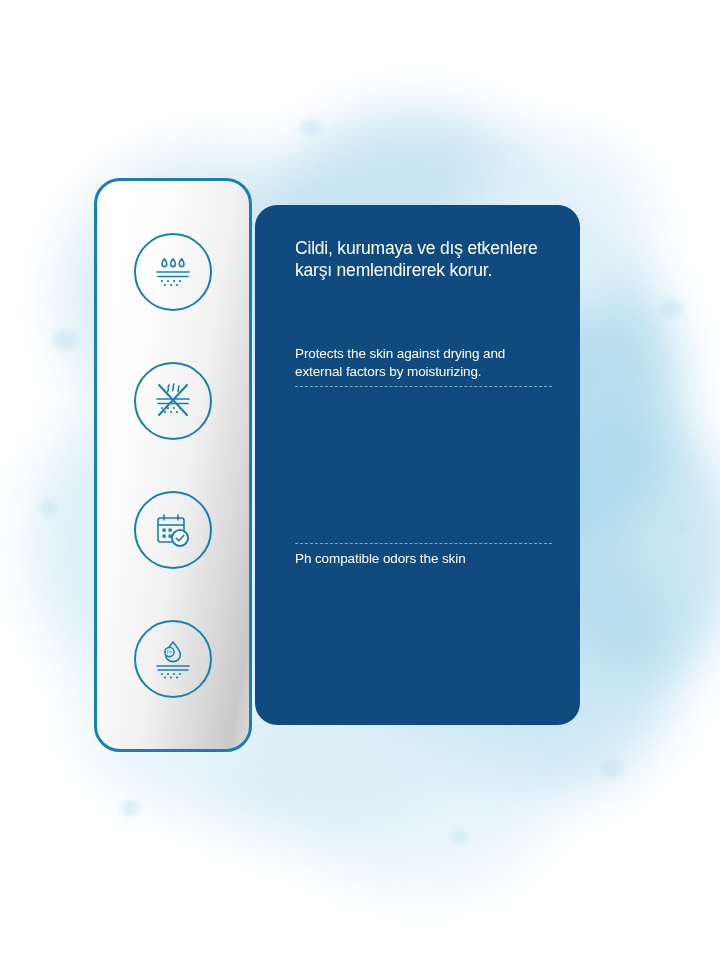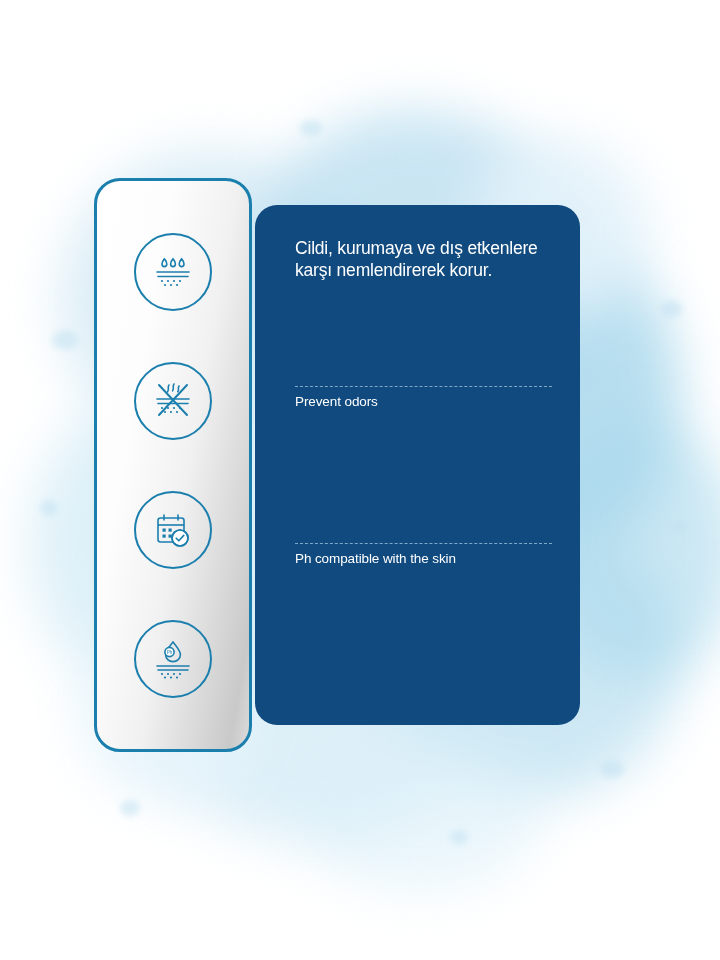--- a/index.html
+++ b/index.html
@@ -151,29 +151,30 @@
   <div class="speck" style="left:300px; top:120px; width:22px; height:16px;"></div>
   <div class="speck" style="left:450px; top:830px; width:18px; height:14px;"></div>
 </div>
 
 <div class="panel">
   <div class="rows">
 
     <div class="row">
       <div class="tr">Cildi, kurumaya ve dış etkenlere
 karşı nemlendirerek korur.</div>
+      <div class="en">Protects the skin against drying and
+external factors by moisturizing.</div>
     </div>
 
     <div class="row">
-      <div class="en">Prevent odors</div>
     </div>
 
 
     <div class="row">
-      <div class="en">Ph compatible with the skin</div>
+      <div class="en">Ph compatible odors the skin</div>
     </div>
 
   </div>
 </div>
 
 <div class="icon-card">
 
   <div class="icon-wrap">
     <svg width="48" height="48" viewBox="0 0 48 48" fill="none" stroke="#1b7fae" stroke-width="1.6">
       <path d="M13 16c0-2.2 1.6-4.2 2.4-5.1.8.9 2.4 2.9 2.4 5.1 0 1.5-1.1 2.6-2.4 2.6S13 17.5 13 16z"></path>

